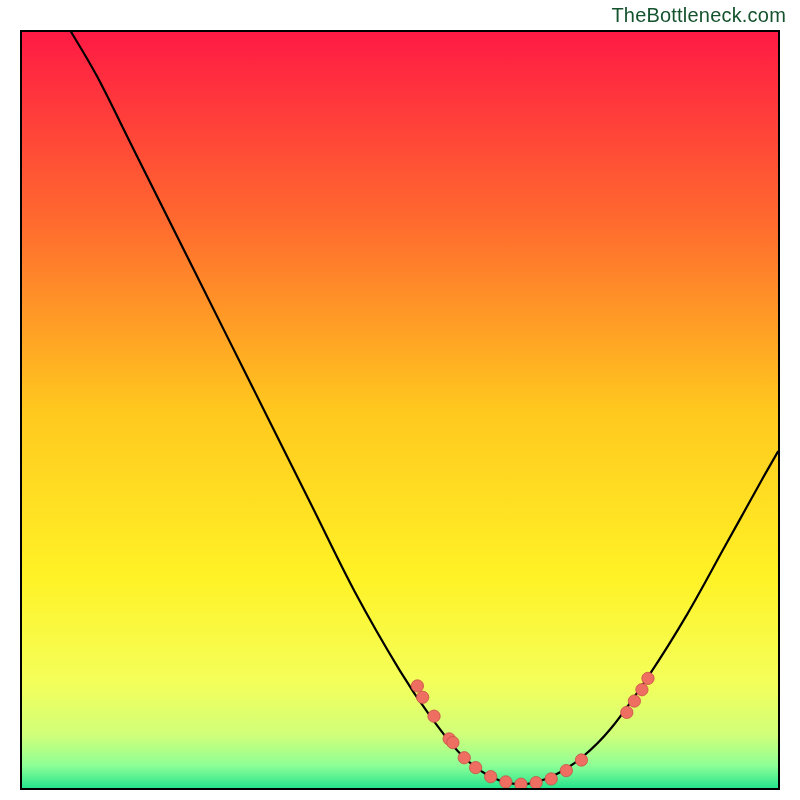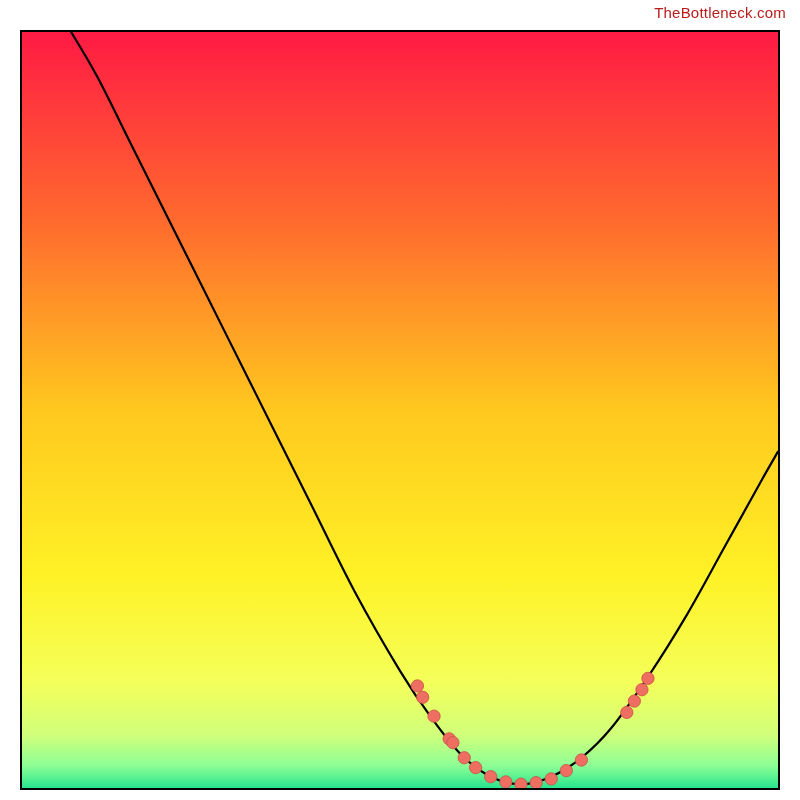--- a/index.html
+++ b/index.html
@@ -8,22 +8,22 @@
     background: #ffffff;
     width: 800px;
     height: 800px;
     position: relative;
     font-family: Arial, sans-serif;
   }
   .watermark {
     position: absolute;
     top: 4px;
     right: 14px;
-    font-size: 15px;
-    color: #b91c1c;
+    font-size: 20px;
+    color: #14532d;
     font-weight: 500;
     letter-spacing: 0.2px;
   }
   .plot-frame {
     position: absolute;
     left: 20px;
     top: 30px;
     width: 760px;
     height: 760px;
     box-sizing: border-box;

